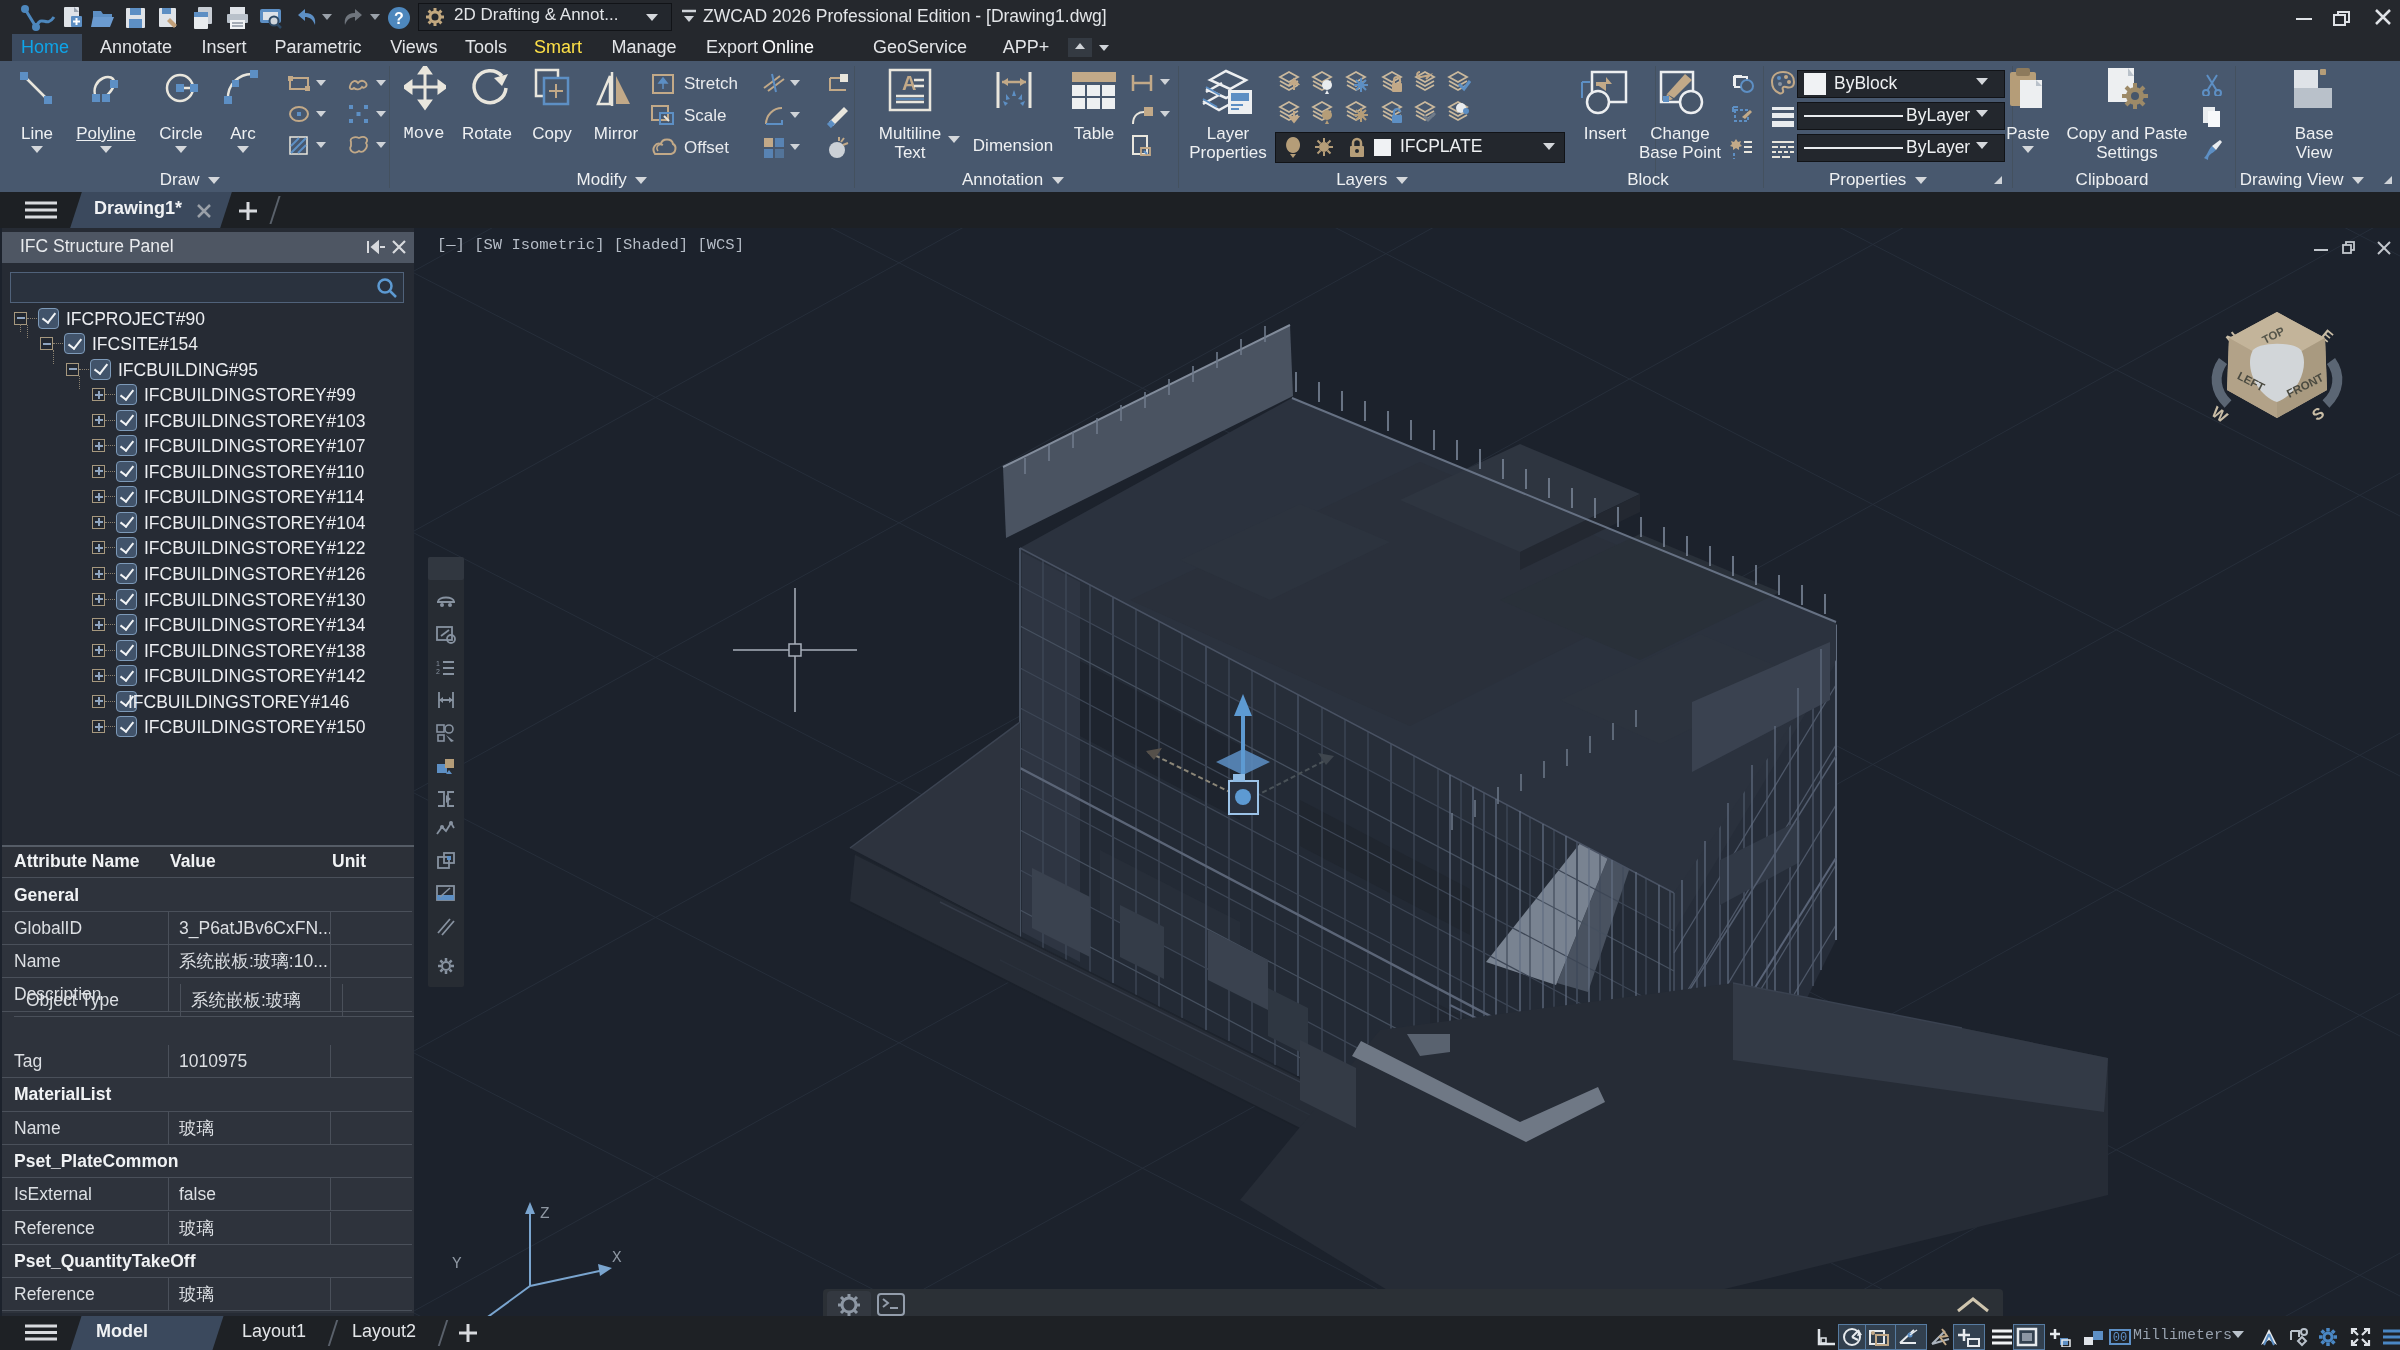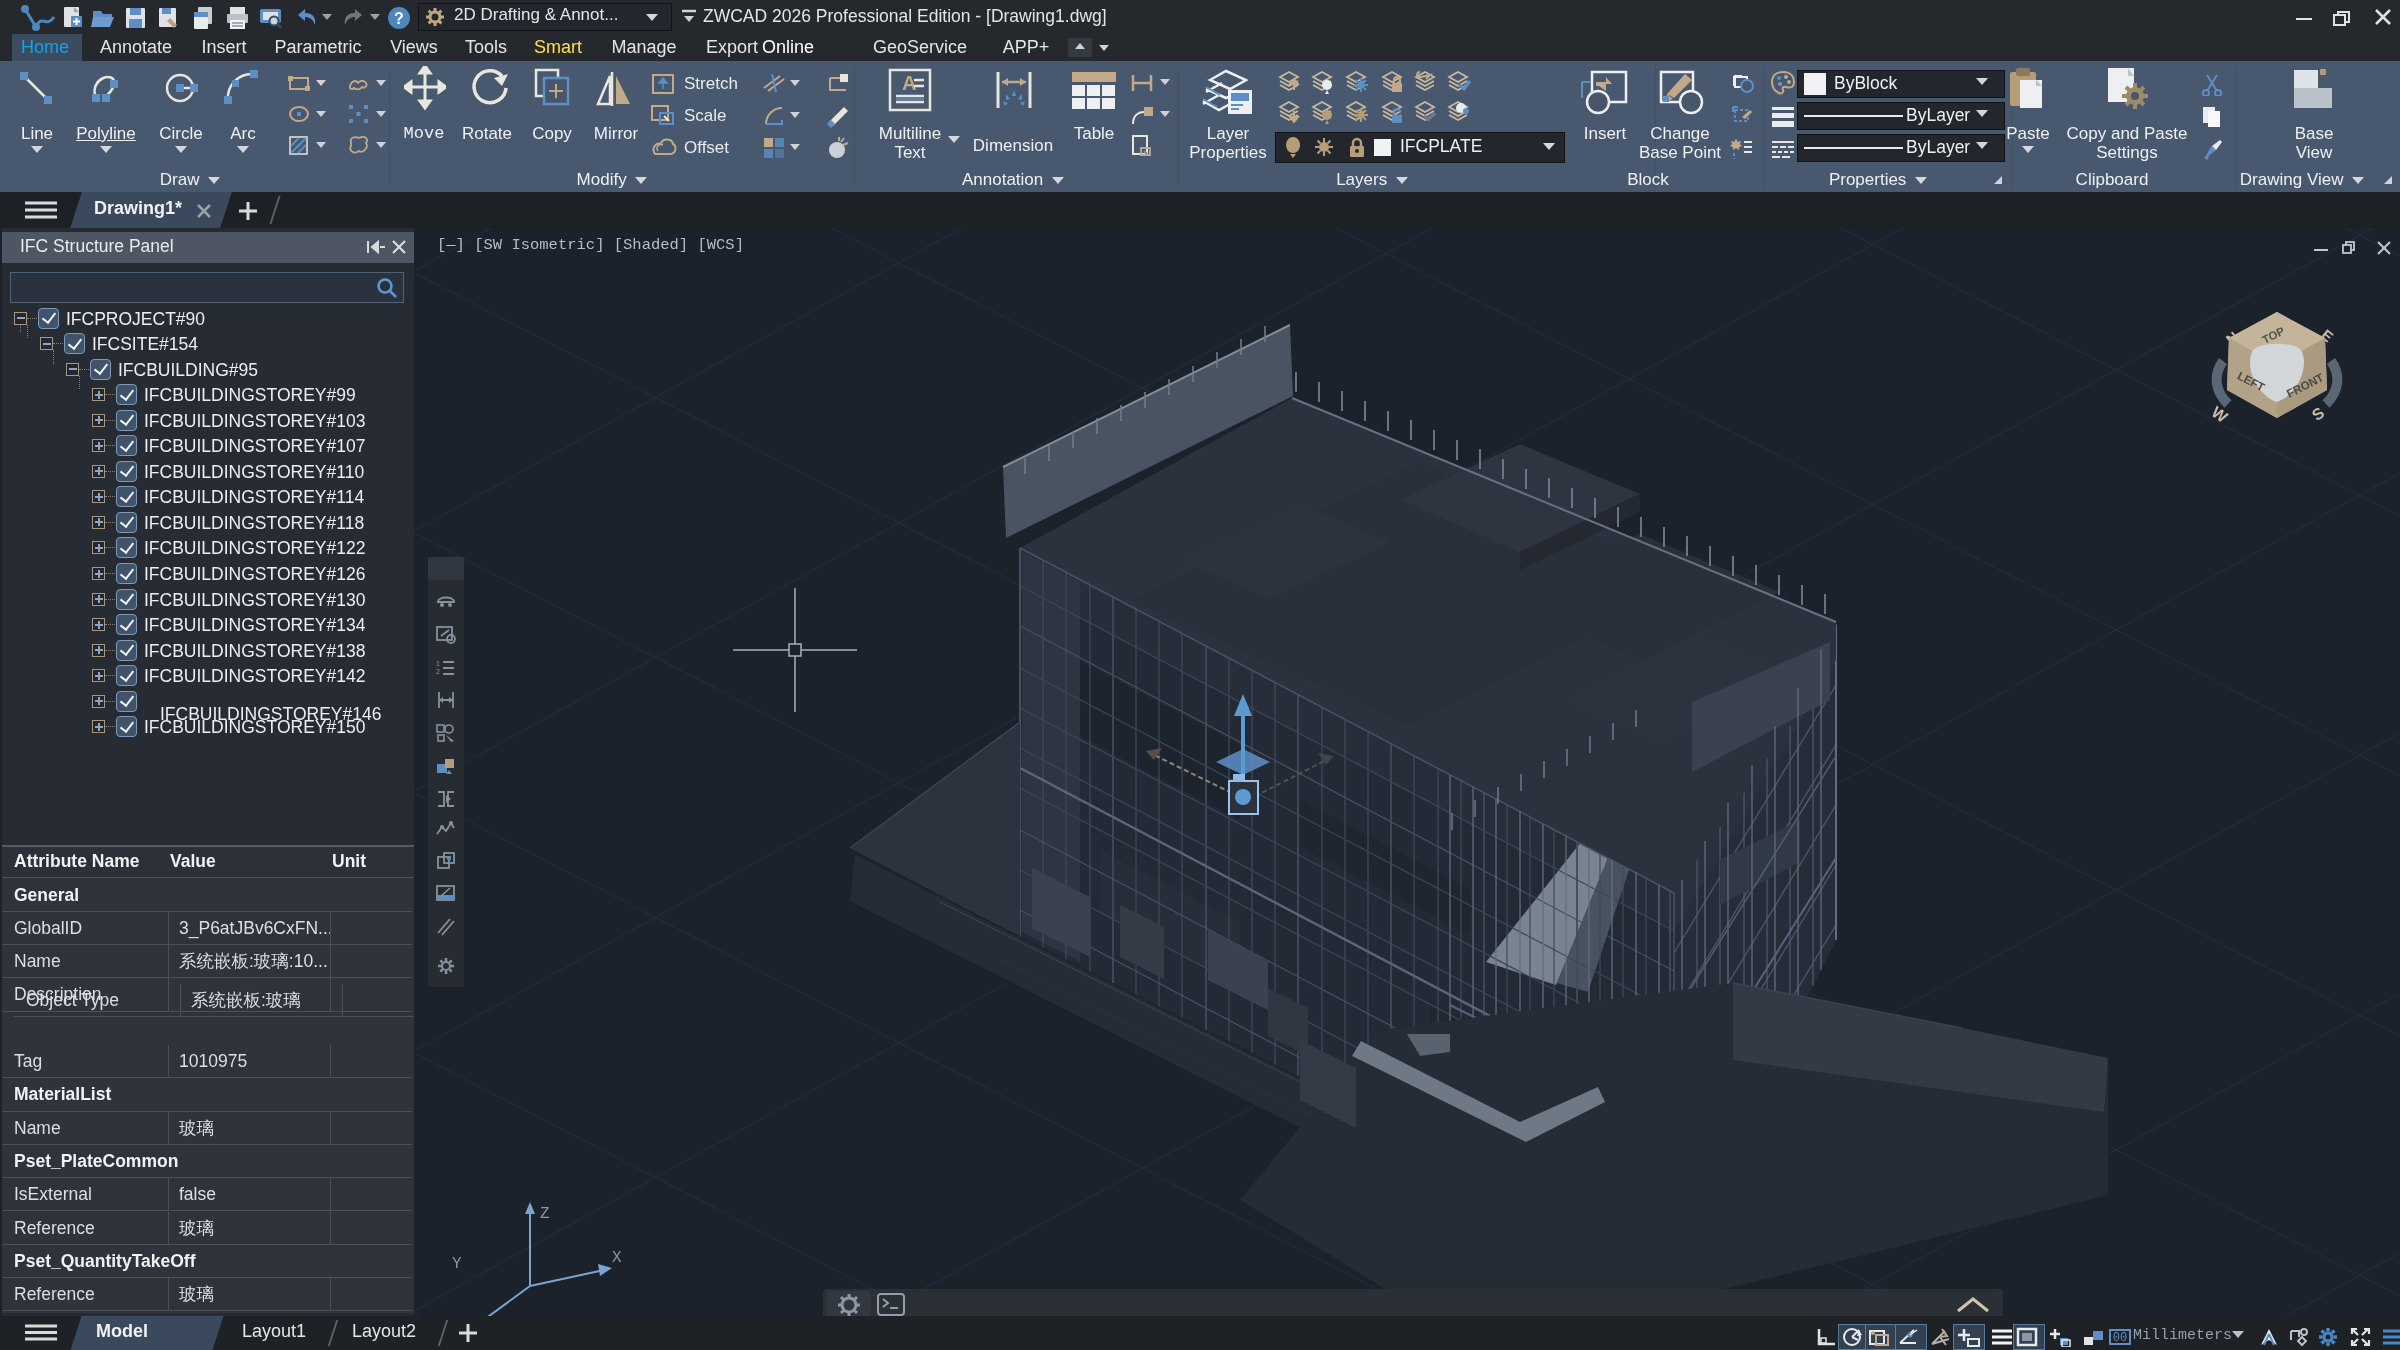--- a/index.html
+++ b/index.html
@@ -636,21 +636,21 @@
 <div class="eb" style="left:92px;top:490.35px;"></div>
 <div class="abs" style="left:94.5px;top:495.85px;width:8px;height:2px;background:#8fa5c0;"></div>
 <div class="abs" style="left:97.5px;top:492.85px;width:2px;height:8px;background:#8fa5c0;"></div>
 <div class="cb" style="left:116px;top:486.35px;"></div>
 <div class="trow" style="left:144px;top:484.35px;">IFCBUILDINGSTOREY#114</div>
 <div class="abs" style="left:105px;top:521.9px;width:10px;height:1px;border-top:1px dotted #8b8271;"></div>
 <div class="eb" style="left:92px;top:515.9px;"></div>
 <div class="abs" style="left:94.5px;top:521.4px;width:8px;height:2px;background:#8fa5c0;"></div>
 <div class="abs" style="left:97.5px;top:518.4px;width:2px;height:8px;background:#8fa5c0;"></div>
 <div class="cb" style="left:116px;top:511.9px;"></div>
-<div class="trow" style="left:144px;top:509.9px;">IFCBUILDINGSTOREY#118</div>
+<div class="trow" style="left:144px;top:509.9px;">IFCBUILDINGSTOREY#104</div>
 <div class="abs" style="left:105px;top:547.45px;width:10px;height:1px;border-top:1px dotted #8b8271;"></div>
 <div class="eb" style="left:92px;top:541.45px;"></div>
 <div class="abs" style="left:94.5px;top:546.95px;width:8px;height:2px;background:#8fa5c0;"></div>
 <div class="abs" style="left:97.5px;top:543.95px;width:2px;height:8px;background:#8fa5c0;"></div>
 <div class="cb" style="left:116px;top:537.45px;"></div>
 <div class="trow" style="left:144px;top:535.45px;">IFCBUILDINGSTOREY#122</div>
 <div class="abs" style="left:105px;top:573.0px;width:10px;height:1px;border-top:1px dotted #8b8271;"></div>
 <div class="eb" style="left:92px;top:567.0px;"></div>
 <div class="abs" style="left:94.5px;top:572.5px;width:8px;height:2px;background:#8fa5c0;"></div>
 <div class="abs" style="left:97.5px;top:569.5px;width:2px;height:8px;background:#8fa5c0;"></div>
@@ -678,21 +678,21 @@
 <div class="eb" style="left:92px;top:669.2px;"></div>
 <div class="abs" style="left:94.5px;top:674.7px;width:8px;height:2px;background:#8fa5c0;"></div>
 <div class="abs" style="left:97.5px;top:671.7px;width:2px;height:8px;background:#8fa5c0;"></div>
 <div class="cb" style="left:116px;top:665.2px;"></div>
 <div class="trow" style="left:144px;top:663.2px;">IFCBUILDINGSTOREY#142</div>
 <div class="abs" style="left:105px;top:700.75px;width:10px;height:1px;border-top:1px dotted #8b8271;"></div>
 <div class="eb" style="left:92px;top:694.75px;"></div>
 <div class="abs" style="left:94.5px;top:700.25px;width:8px;height:2px;background:#8fa5c0;"></div>
 <div class="abs" style="left:97.5px;top:697.25px;width:2px;height:8px;background:#8fa5c0;"></div>
 <div class="cb" style="left:116px;top:690.75px;"></div>
-<div class="trow" style="left:160px;top:688.75px;margin-top:12px;">IFCBUILDINGSTOREY#146</div>
+<div class="trow" style="left:128px;top:688.75px;">IFCBUILDINGSTOREY#146</div>
 <div class="abs" style="left:105px;top:726.3px;width:10px;height:1px;border-top:1px dotted #8b8271;"></div>
 <div class="eb" style="left:92px;top:720.3px;"></div>
 <div class="abs" style="left:94.5px;top:725.8px;width:8px;height:2px;background:#8fa5c0;"></div>
 <div class="abs" style="left:97.5px;top:722.8px;width:2px;height:8px;background:#8fa5c0;"></div>
 <div class="cb" style="left:116px;top:716.3px;"></div>
 <div class="trow" style="left:144px;top:714.3px;">IFCBUILDINGSTOREY#150</div>
 <div class="abs" style="left:20px;top:324px;width:1px;height:8px;border-left:1px dotted #8b8271;"></div>
 <div class="abs" style="left:2px;top:845px;width:412px;height:468px;background:#2e333c;border-top:2px solid #555c66;"></div>
 <div class="abs" style="left:2px;top:847px;width:412px;height:31px;background:#2c3038;border-bottom:1px solid #4a505a;"></div>
 <div class="abs" style="left:14px;top:851px;color:#f0f2f4;font-size:17.5px;font-weight:bold;">Attribute Name</div>

